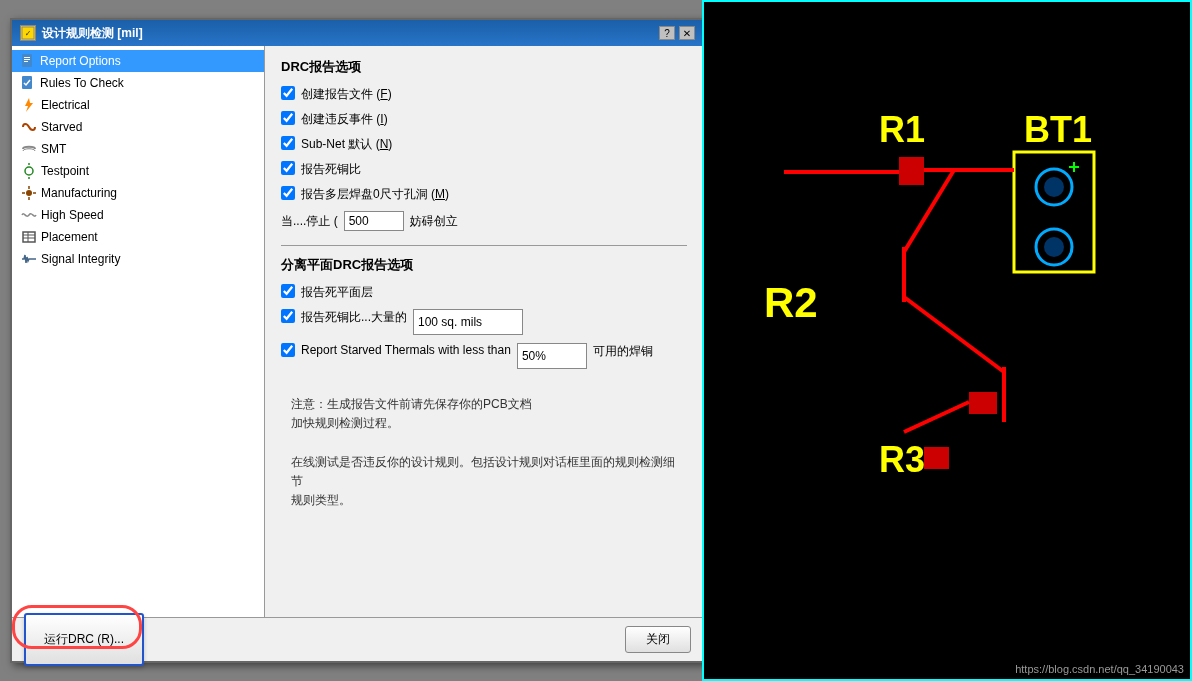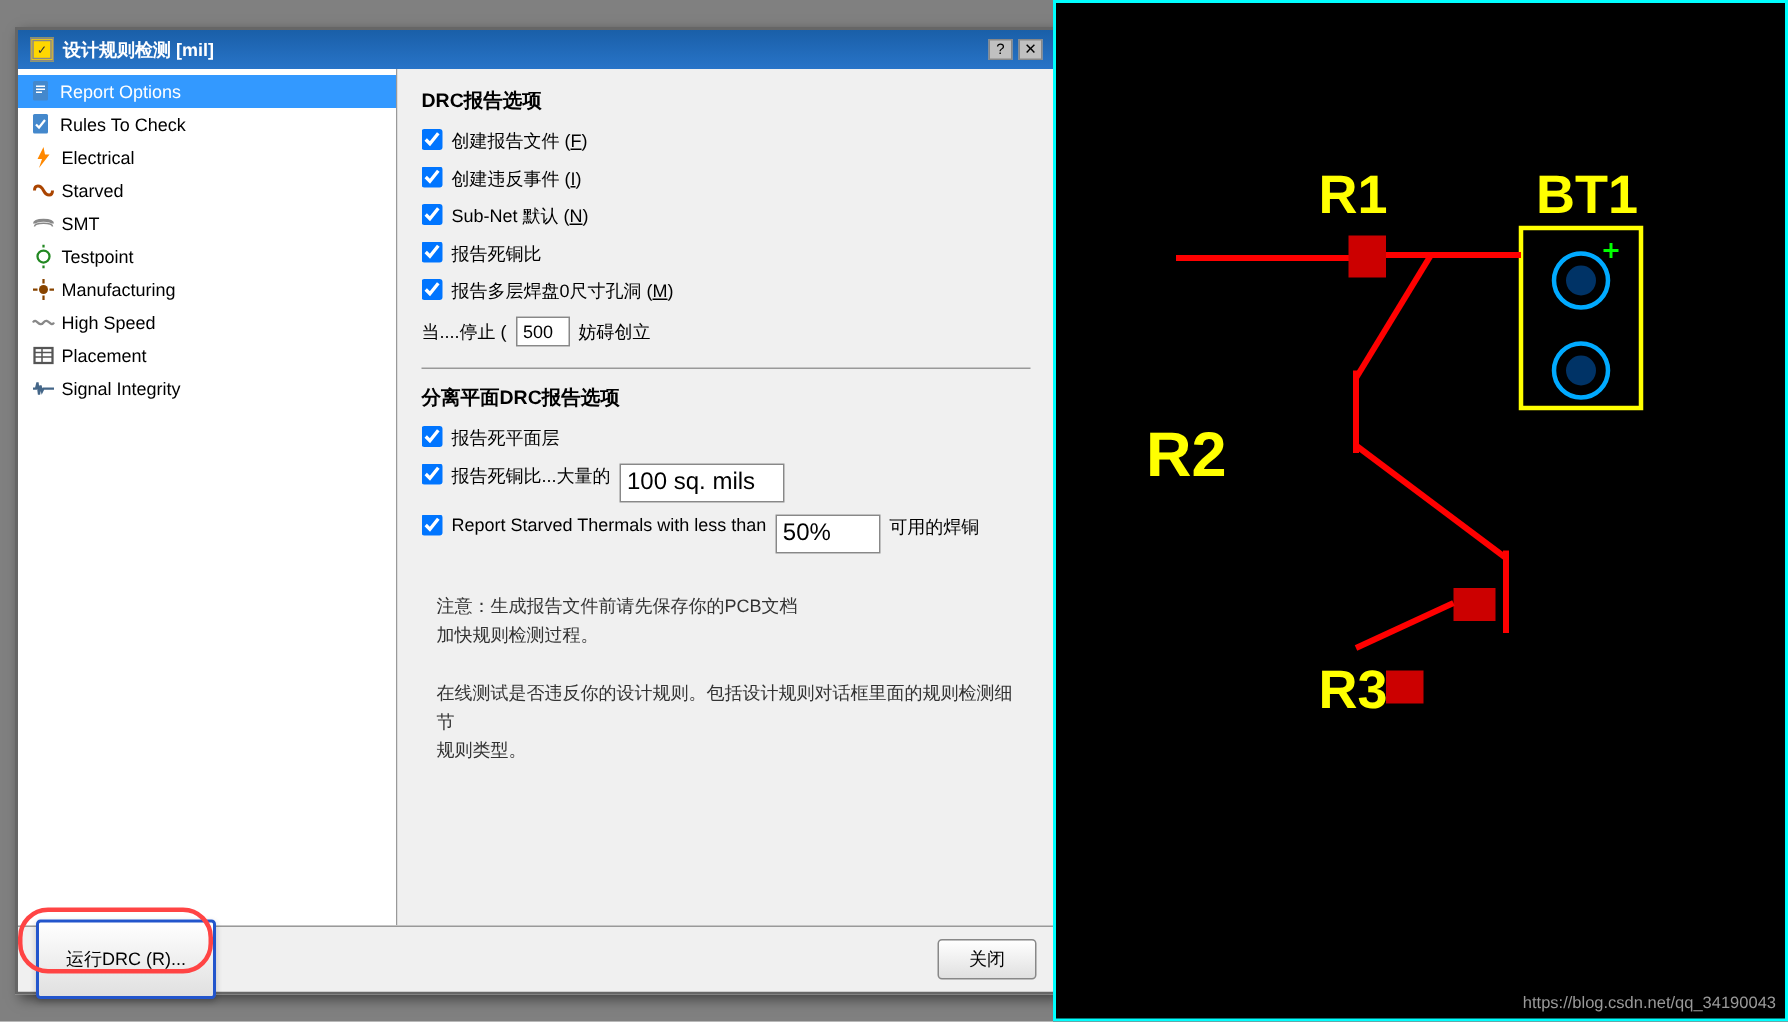--- a/index.html
+++ b/index.html
@@ -193,34 +193,34 @@
       gap: 6px;
       margin-bottom: 8px;
     }
 
     .input-row label {
       font-size: 12px;
       color: #000;
     }
 
     .num-input {
-      width: 36px;
+      width: 60px;
       height: 20px;
       border: 1px solid #888;
       padding: 1px 4px;
       font-size: 12px;
       background: white;
     }
 
     .text-input {
       width: 110px;
       height: 17px;
       border: 1px solid #888;
       padding: 12px 4px;
-      font-size: 16px;
+      font-size: 12px;
       background: white;
     }
 
     .note-section {
       margin-top: 16px;
       padding: 10px;
       font-size: 12px;
       color: #333;
       line-height: 1.6;
     }

